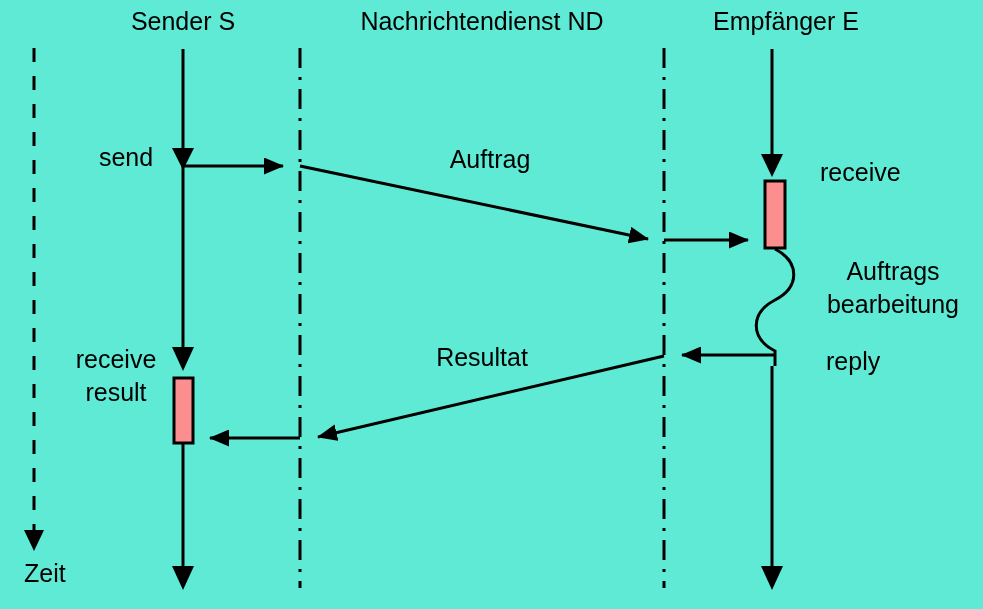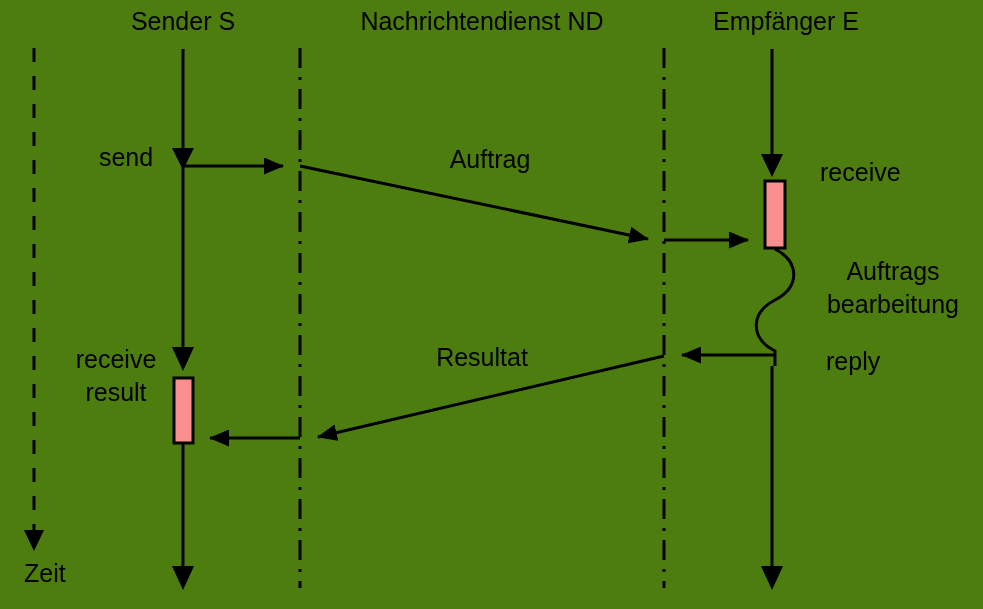--- a/index.html
+++ b/index.html
@@ -4,21 +4,21 @@
 <style>
   html, body {
     margin: 0;
     padding: 0;
     background: #ffffff;
   }
   #canvas {
     position: relative;
     width: 983px;
     height: 609px;
-    background: #4d7c0f;
+    background: #5eead4;
     font-family: "Liberation Sans", sans-serif;
     overflow: hidden;
   }
   svg#diagram {
     position: absolute;
     left: 0;
     top: 0;
     width: 983px;
     height: 609px;
   }

